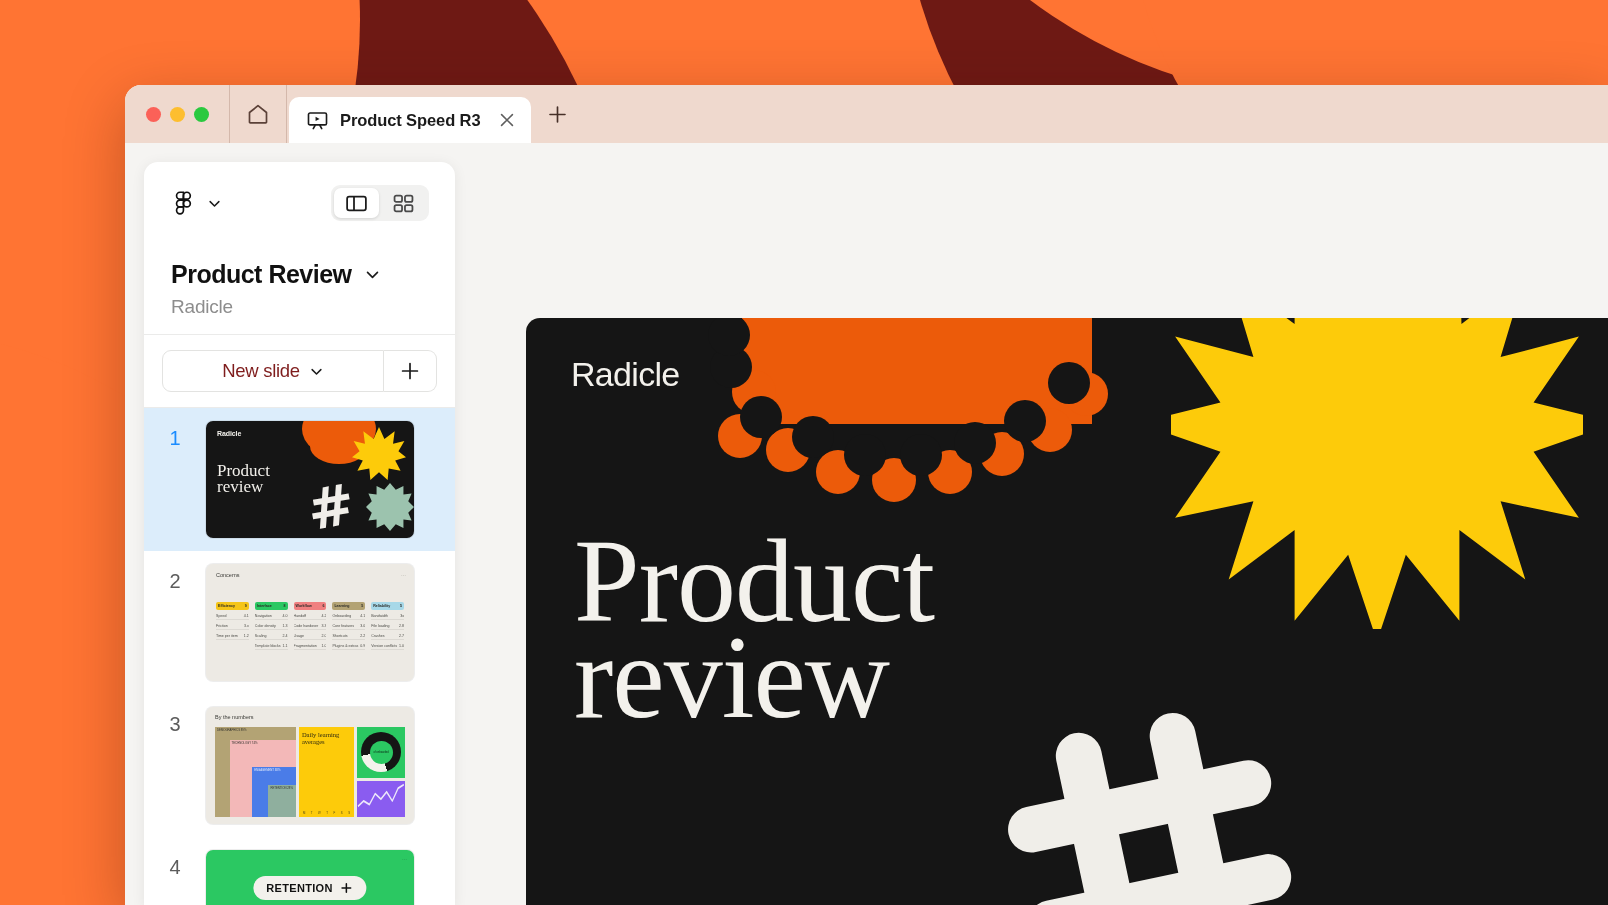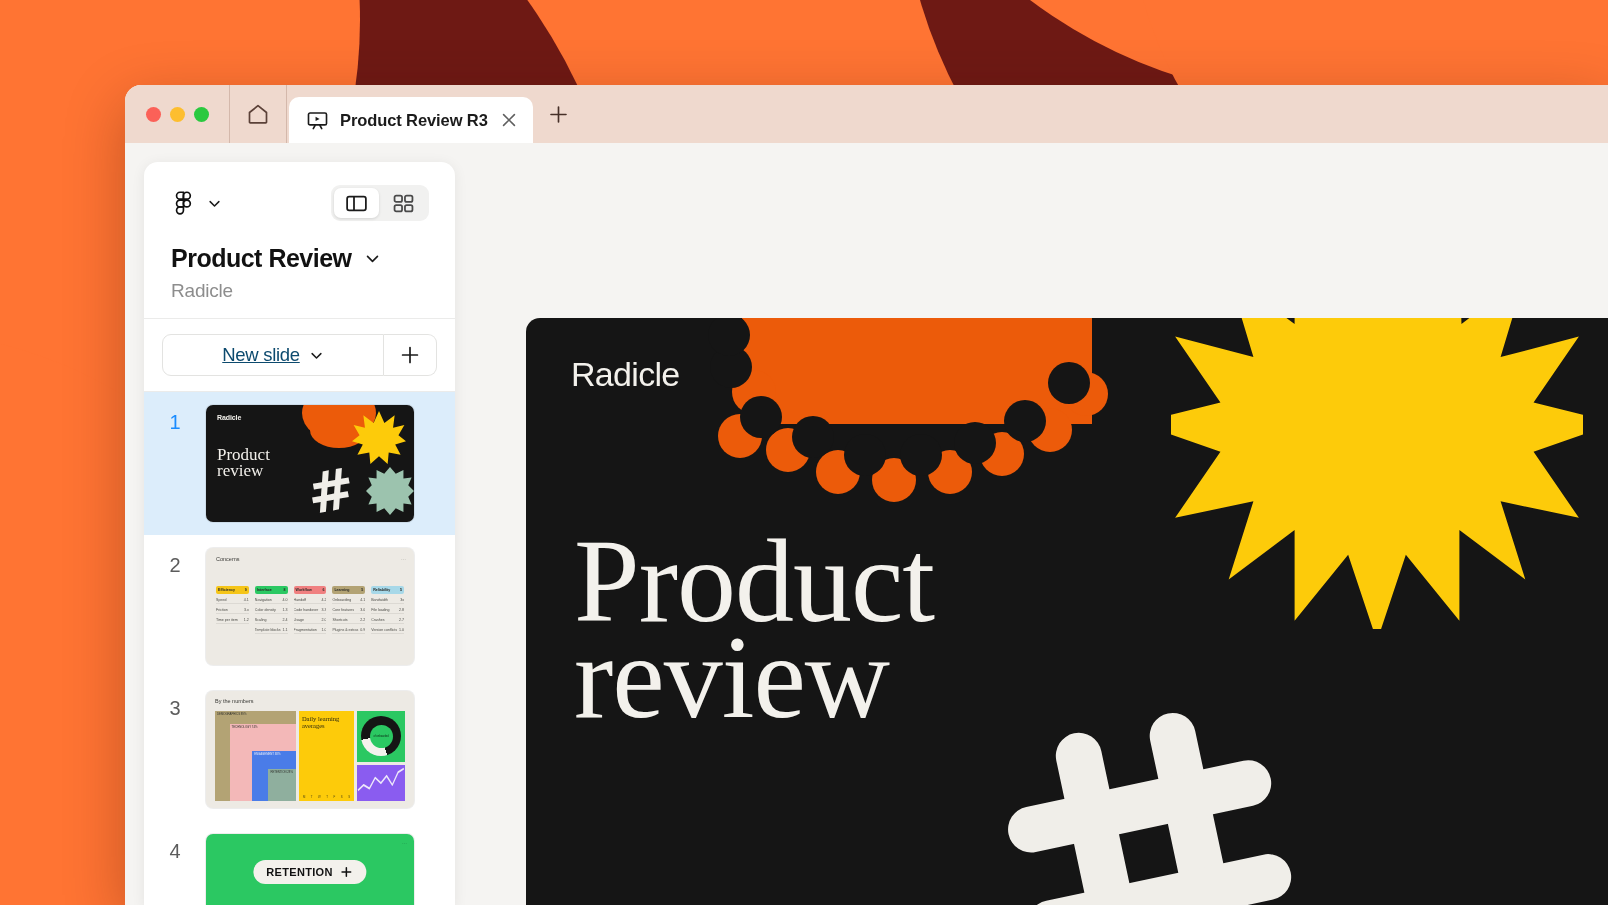--- a/index.html
+++ b/index.html
@@ -154,21 +154,21 @@
   }
   .toggle-btn.active {
     background: #FFFFFF;
     box-shadow: 0 1px 3px rgba(0,0,0,.13);
   }
 
   #deck-title-row {
     display: flex;
     align-items: center;
     gap: 12px;
-    margin-top: 22px;
+    margin-top: 38px;
   }
   #deck-title {
     font-size: 25px;
     font-weight: 700;
     color: #111;
     letter-spacing: -.5px;
   }
   #deck-subtitle {
     font-size: 19px;
     color: #8D8D8D;
@@ -192,23 +192,22 @@
     background: #fff;
     display: flex;
     align-items: center;
     justify-content: center;
     gap: 9px;
     cursor: pointer;
   }
   #new-slide-label {
     font-size: 18.5px;
     font-weight: 500;
-    color: #0c4a6e;
+    color: #7f1d1d;
     letter-spacing: -.3px;
-    text-decoration: underline;
   }
   #add-slide-btn {
     width: 53px;
     height: 42px;
     border: 1px solid #E3E3E1;
     border-left: none;
     border-top-right-radius: 9px;
     border-bottom-right-radius: 9px;
     background: #fff;
     display: flex;
@@ -442,21 +441,21 @@
         <path d="M3.5 10.5 12 3.7l8.5 6.8V20a.8.8 0 0 1-.8.8H4.3a.8.8 0 0 1-.8-.8z"></path>
       </svg>
     </div>
 
     <div id="tab-active">
       <svg width="23" height="23" viewBox="0 0 24 24" fill="none" stroke="#1B1B1B" stroke-width="1.7" stroke-linecap="round" stroke-linejoin="round">
         <rect x="2.6" y="4.2" width="18.8" height="12.4" rx="1.6"></rect>
         <path d="M10 8.2 14.2 10.4 10 12.6z" fill="#1B1B1B" stroke="none"></path>
         <path d="M7.6 20.4 9.4 17.2M16.4 20.4 14.6 17.2"></path>
       </svg>
-      <span id="tab-title">Product Review R3</span>
+      <span id="tab-title">Product Speed R3</span>
       <span id="tab-close">
         <svg width="20" height="20" viewBox="0 0 24 24" fill="none" stroke="#5F5F5F" stroke-width="1.9" stroke-linecap="round">
           <path d="M5.5 5.5 18.5 18.5M18.5 5.5 5.5 18.5"></path>
         </svg>
       </span>
     </div>
 
     <div id="new-tab-btn">
       <svg width="25" height="25" viewBox="0 0 24 24" fill="none" stroke="#463028" stroke-width="1.6" stroke-linecap="round">
         <path d="M12 4.8V19.2M4.8 12H19.2"></path>

